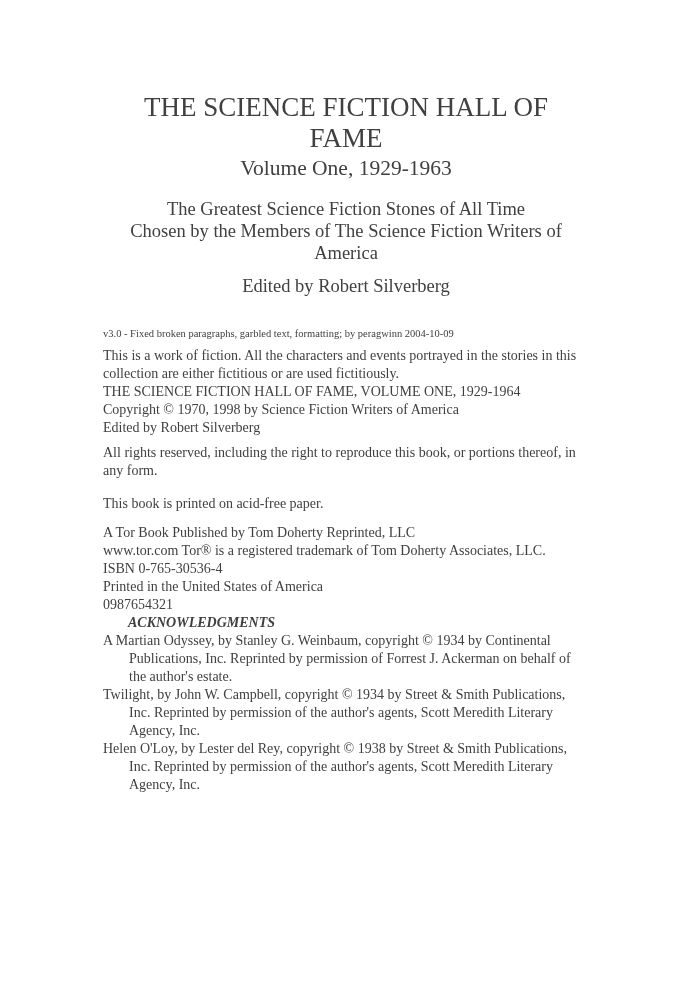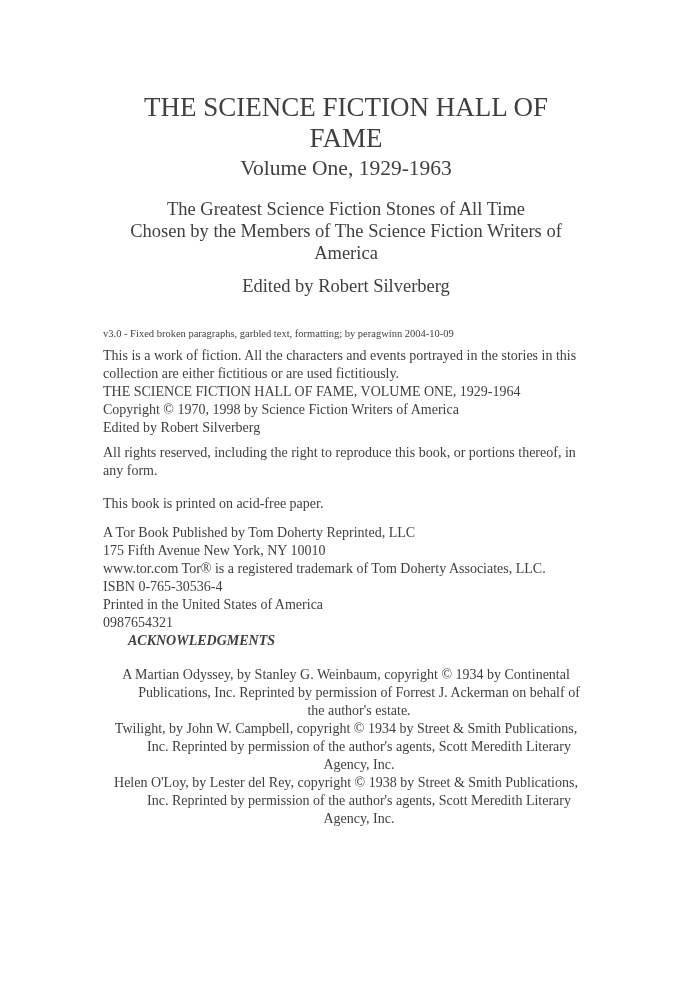--- a/index.html
+++ b/index.html
@@ -65,21 +65,21 @@
   .rights     { margin-top: 7px; }
   .paper      { margin-top: 15px; }
   .publisher  { margin-top: 11px; }
   .ack-heading {
     font-size: 14px;
     line-height: 18px;
     font-weight: bold;
     font-style: italic;
     padding-left: 25px;
   }
-  .ack-entries { margin-top: 16px; text-align: center; }
+  .ack-entries { margin-top: 0; }
   .ack-entry {
     font-size: 14px;
     line-height: 18px;
     margin: 0;
     padding-left: 26px;
     text-indent: -26px;
   }
 </style>
 </head>
 <body>
@@ -108,21 +108,20 @@
       <div>Copyright © 1970, 1998 by Science Fiction Writers of America</div>
       <div>Edited by Robert Silverberg</div>
     </div>
 
     <p class="body-block rights">All rights reserved, including the right to reproduce this book, or portions thereof, in any form.</p>
 
     <p class="body-block paper">This book is printed on acid-free paper.</p>
 
     <div class="body-block publisher">
       <div>A Tor Book Published by Tom Doherty Reprinted, LLC</div>
-      <div>175 Fifth Avenue New York, NY 10010</div>
       <div>www.tor.com Tor® is a registered trademark of Tom Doherty Associates, LLC.</div>
       <div>ISBN 0-765-30536-4</div>
       <div>Printed in the United States of America</div>
       <div>0987654321</div>
     </div>
 
     <div class="ack-heading">ACKNOWLEDGMENTS</div>
 
     <div class="ack-entries">
       <p class="ack-entry">A Martian Odyssey, by Stanley G. Weinbaum, copyright © 1934 by Continental Publications, Inc. Reprinted by permission of Forrest J. Ackerman on behalf of the author's estate.</p>

